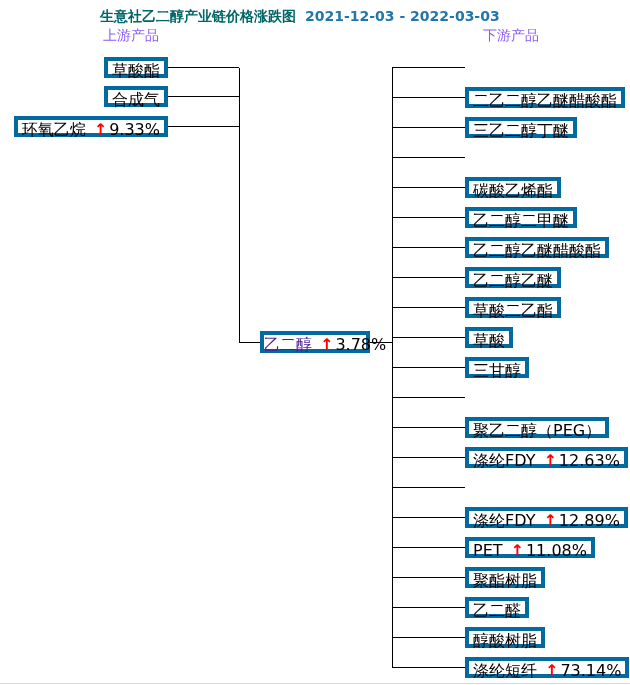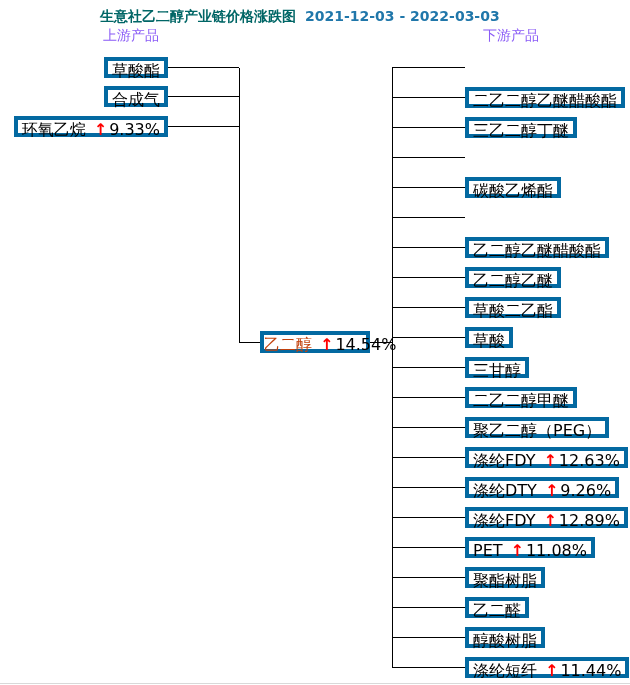--- a/index.html
+++ b/index.html
@@ -13,21 +13,21 @@
   .heading{position:absolute;font-size:14px;color:#8b5cf6;white-space:nowrap;}
   .heading.up{left:103px;top:27px;}
   .heading.down{left:483px;top:27px;}
   .node{position:absolute;box-sizing:border-box;height:21px;line-height:19px;
         border:4px solid #0369a1;background:#fff;padding:0 4px;font-size:16px;
         color:#000;white-space:nowrap;}
   .node.us{right:462px;}          
   .node.ds{left:465px;}           
   .node.center{left:260px;top:331px;width:110px;height:22px;line-height:20px;
                text-align:center;padding:0;}
-  .node.center .lbl{color:#c2410c;}
+  .node.center .lbl{color:#4c1d95;}
   .arrow{color:#ff0000;font-weight:bold;margin-left:8px;margin-right:2px;}
   .pct{color:#000000;}
   .bottom-rule{position:absolute;left:0;top:683px;width:630px;height:1px;background:#d9d9d9;}
 </style>
 </head>
 <body>
 
 <div class="stage">
 
   <svg class="wires" viewBox="0 0 630 685">
@@ -70,35 +70,34 @@
     <span class="t1">生意社乙二醇产业链价格涨跌图</span><span class="t2">2021-12-03 - 2022-03-03</span>
   </div>
 
   <div class="heading up">上游产品</div>
   <div class="heading down">下游产品</div>
 
   <div class="node us" style="top:57px"><span class="lbl">草酸酯</span></div>
   <div class="node us" style="top:86px"><span class="lbl">合成气</span></div>
   <div class="node us" style="top:116px"><span class="lbl">环氧乙烷</span><span class="arrow">↑</span><span class="pct">9.33%</span></div>
 
-  <div class="node center"><span class="lbl">乙二醇</span><span class="arrow">↑</span><span class="pct">14.54%</span></div>
+  <div class="node center"><span class="lbl">乙二醇</span><span class="arrow">↑</span><span class="pct">3.78%</span></div>
 
   <div class="node ds" style="top:87px"><span class="lbl">二乙二醇乙醚醋酸酯</span></div>
   <div class="node ds" style="top:117px"><span class="lbl">三乙二醇丁醚</span></div>
   <div class="node ds" style="top:177px"><span class="lbl">碳酸乙烯酯</span></div>
+  <div class="node ds" style="top:207px"><span class="lbl">乙二醇二甲醚</span></div>
   <div class="node ds" style="top:237px"><span class="lbl">乙二醇乙醚醋酸酯</span></div>
   <div class="node ds" style="top:267px"><span class="lbl">乙二醇乙醚</span></div>
   <div class="node ds" style="top:297px"><span class="lbl">草酸二乙酯</span></div>
   <div class="node ds" style="top:327px"><span class="lbl">草酸</span></div>
   <div class="node ds" style="top:357px"><span class="lbl">三甘醇</span></div>
-  <div class="node ds" style="top:387px"><span class="lbl">二乙二醇甲醚</span></div>
   <div class="node ds" style="top:417px"><span class="lbl">聚乙二醇（PEG）</span></div>
   <div class="node ds" style="top:447px"><span class="lbl">涤纶FDY</span><span class="arrow">↑</span><span class="pct">12.63%</span></div>
-  <div class="node ds" style="top:477px"><span class="lbl">涤纶DTY</span><span class="arrow">↑</span><span class="pct">9.26%</span></div>
   <div class="node ds" style="top:507px"><span class="lbl">涤纶FDY</span><span class="arrow">↑</span><span class="pct">12.89%</span></div>
   <div class="node ds" style="top:537px"><span class="lbl">PET</span><span class="arrow">↑</span><span class="pct">11.08%</span></div>
   <div class="node ds" style="top:567px"><span class="lbl">聚酯树脂</span></div>
   <div class="node ds" style="top:597px"><span class="lbl">乙二醛</span></div>
   <div class="node ds" style="top:627px"><span class="lbl">醇酸树脂</span></div>
-  <div class="node ds" style="top:657px"><span class="lbl">涤纶短纤</span><span class="arrow">↑</span><span class="pct">11.44%</span></div>
+  <div class="node ds" style="top:657px"><span class="lbl">涤纶短纤</span><span class="arrow">↑</span><span class="pct">73.14%</span></div>
 
   <div class="bottom-rule"></div>
 </div>
 
 </body></html>

